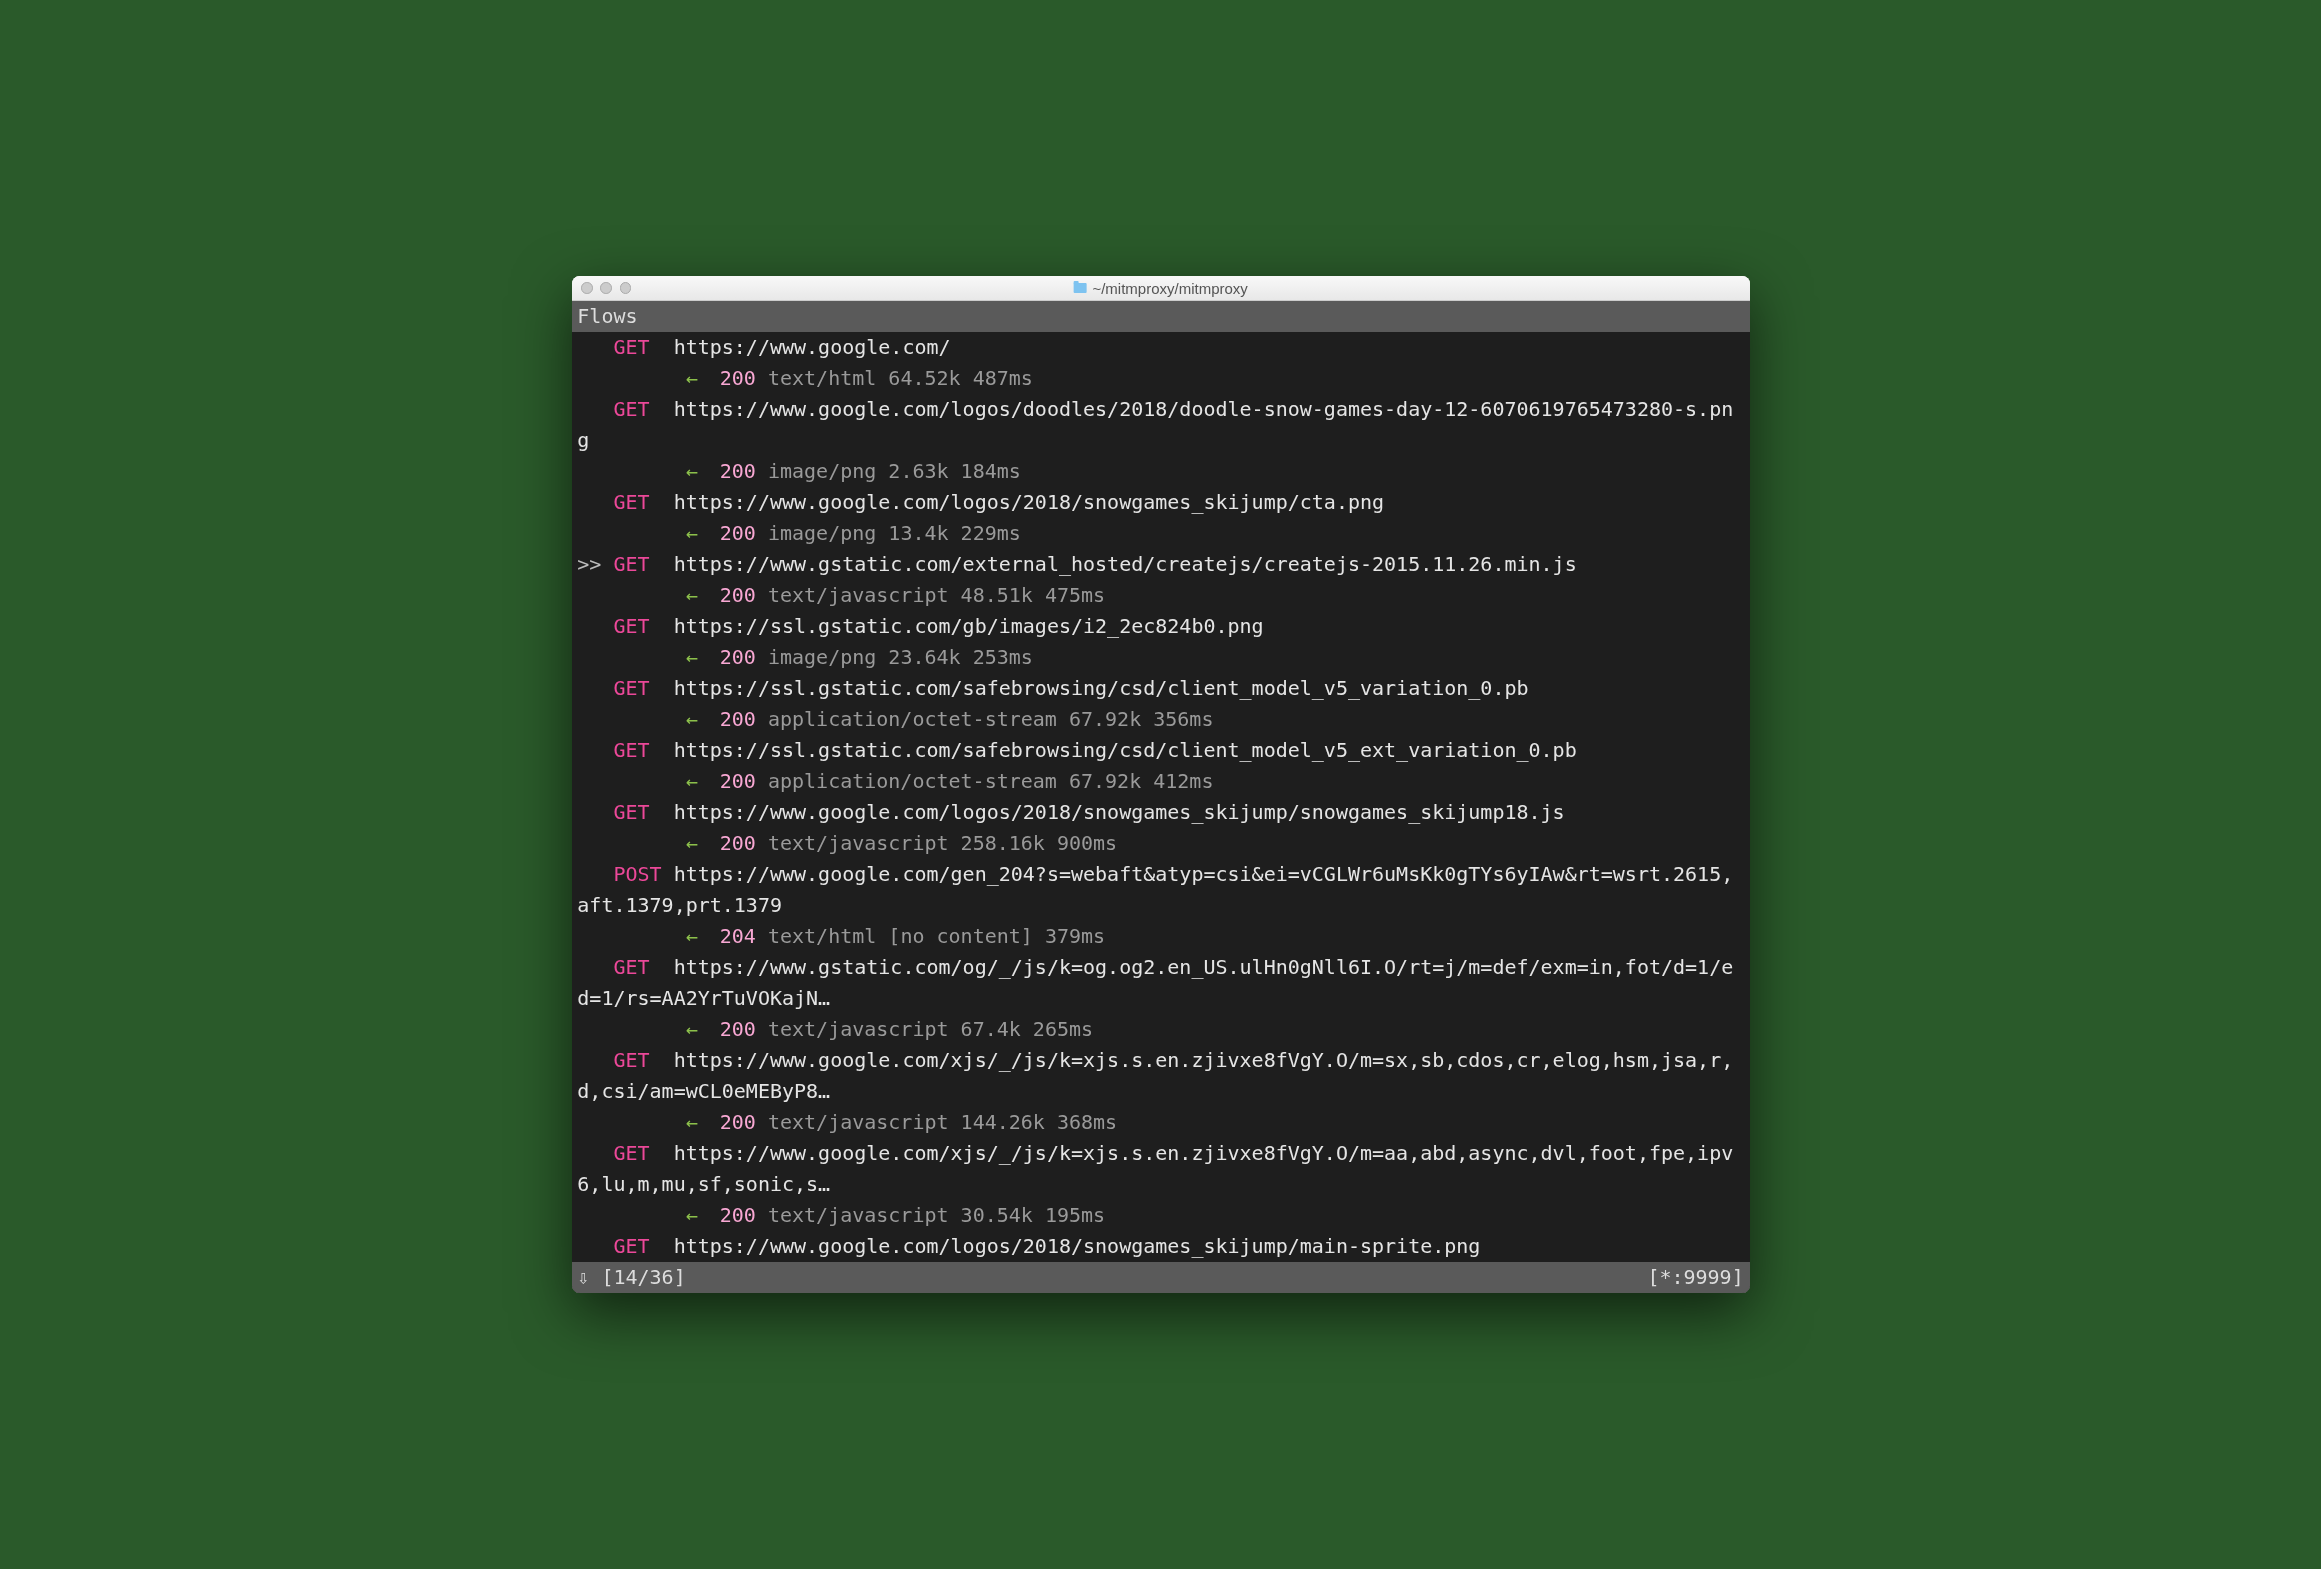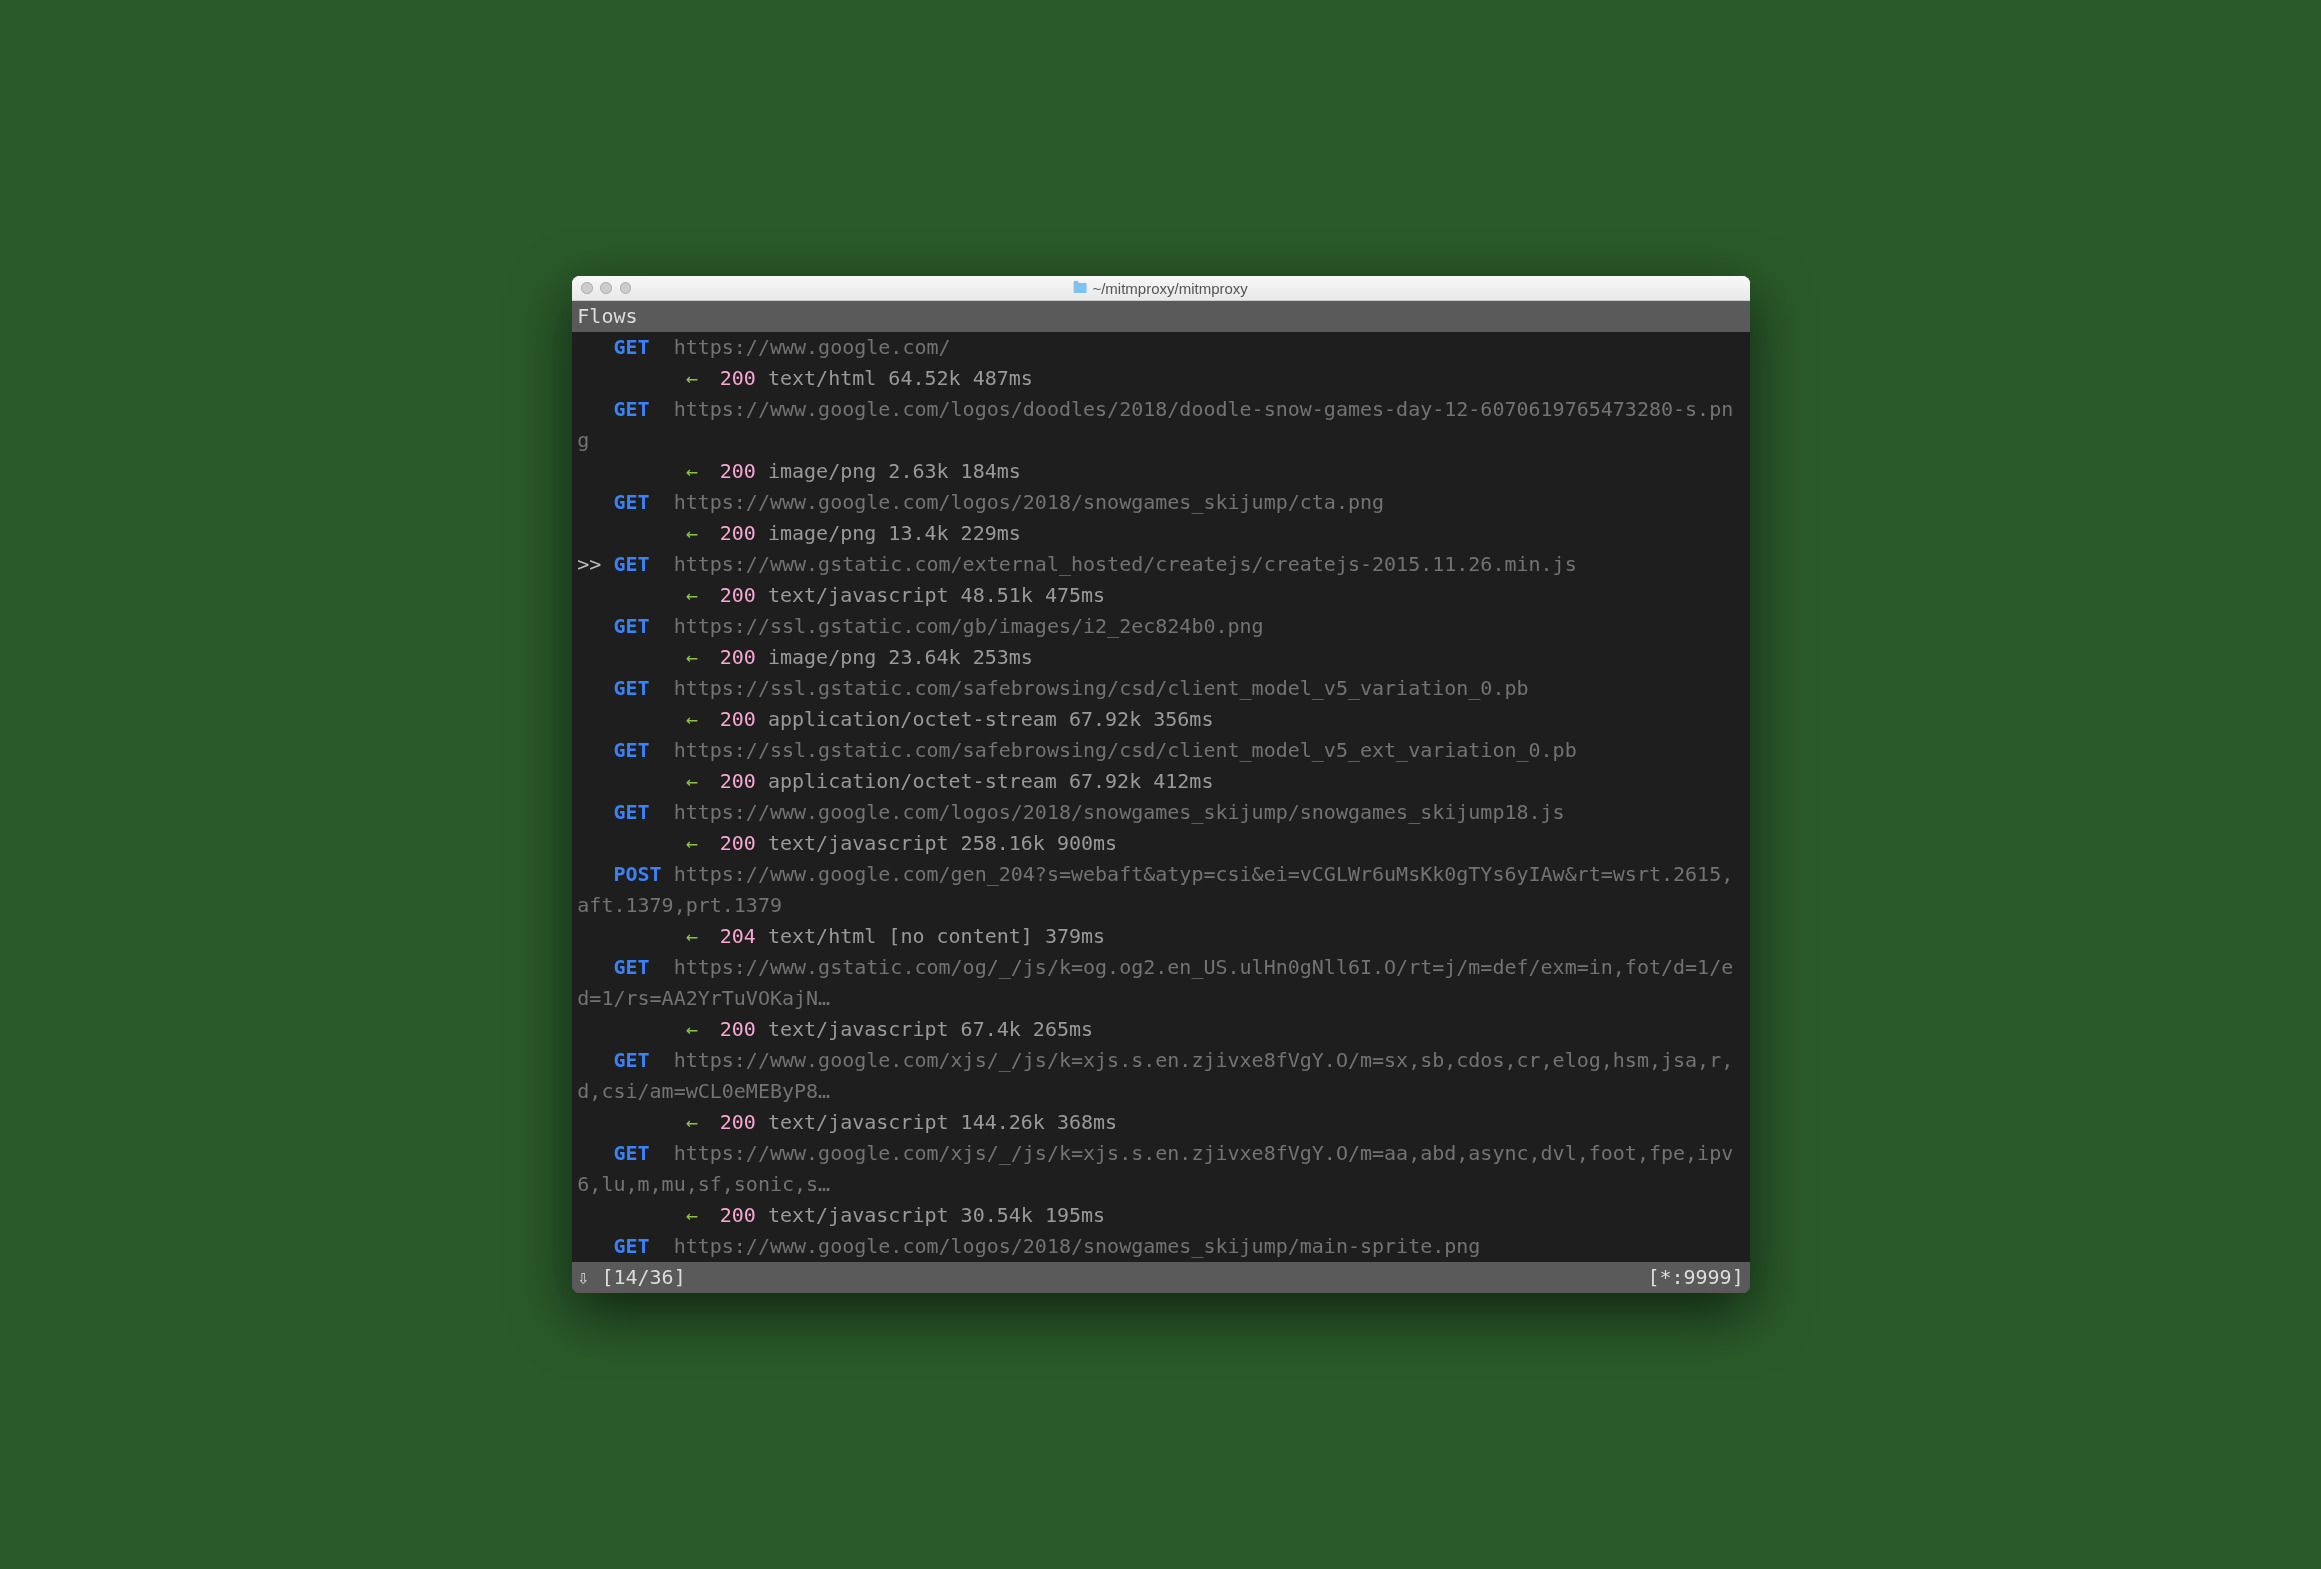--- a/index.html
+++ b/index.html
@@ -64,22 +64,22 @@
   .header-row {
     background: #5a5a5a;
     color: #ddd;
     padding: 0 5.8px;
   }
   .flows {
     padding: 0 5.8px 0 5.8px;
   }
   .flow-entry { white-space: pre-wrap; word-break: break-all; }
   .cursor-col { display: inline-block; width: 3ch; color: #bbb; }
-  .method { color: #3b82f6; font-weight: bold; }
-  .url { color: #737373; }
+  .method { color: #ec4899; font-weight: normal; }
+  .url { color: #e5e5e5; }
   .resp-line { padding-left: 9ch; }
   .arrow { color: #8cc04b; }
   .status { color: #f9a8d4; margin-left: 10px; }
   .ctype, .csize, .ctime { color: #9a9a9a; }
   .status-bar {
     background: #5a5a5a;
     color: #ddd;
     padding: 0 5.8px;
     display: flex;
     justify-content: space-between;

